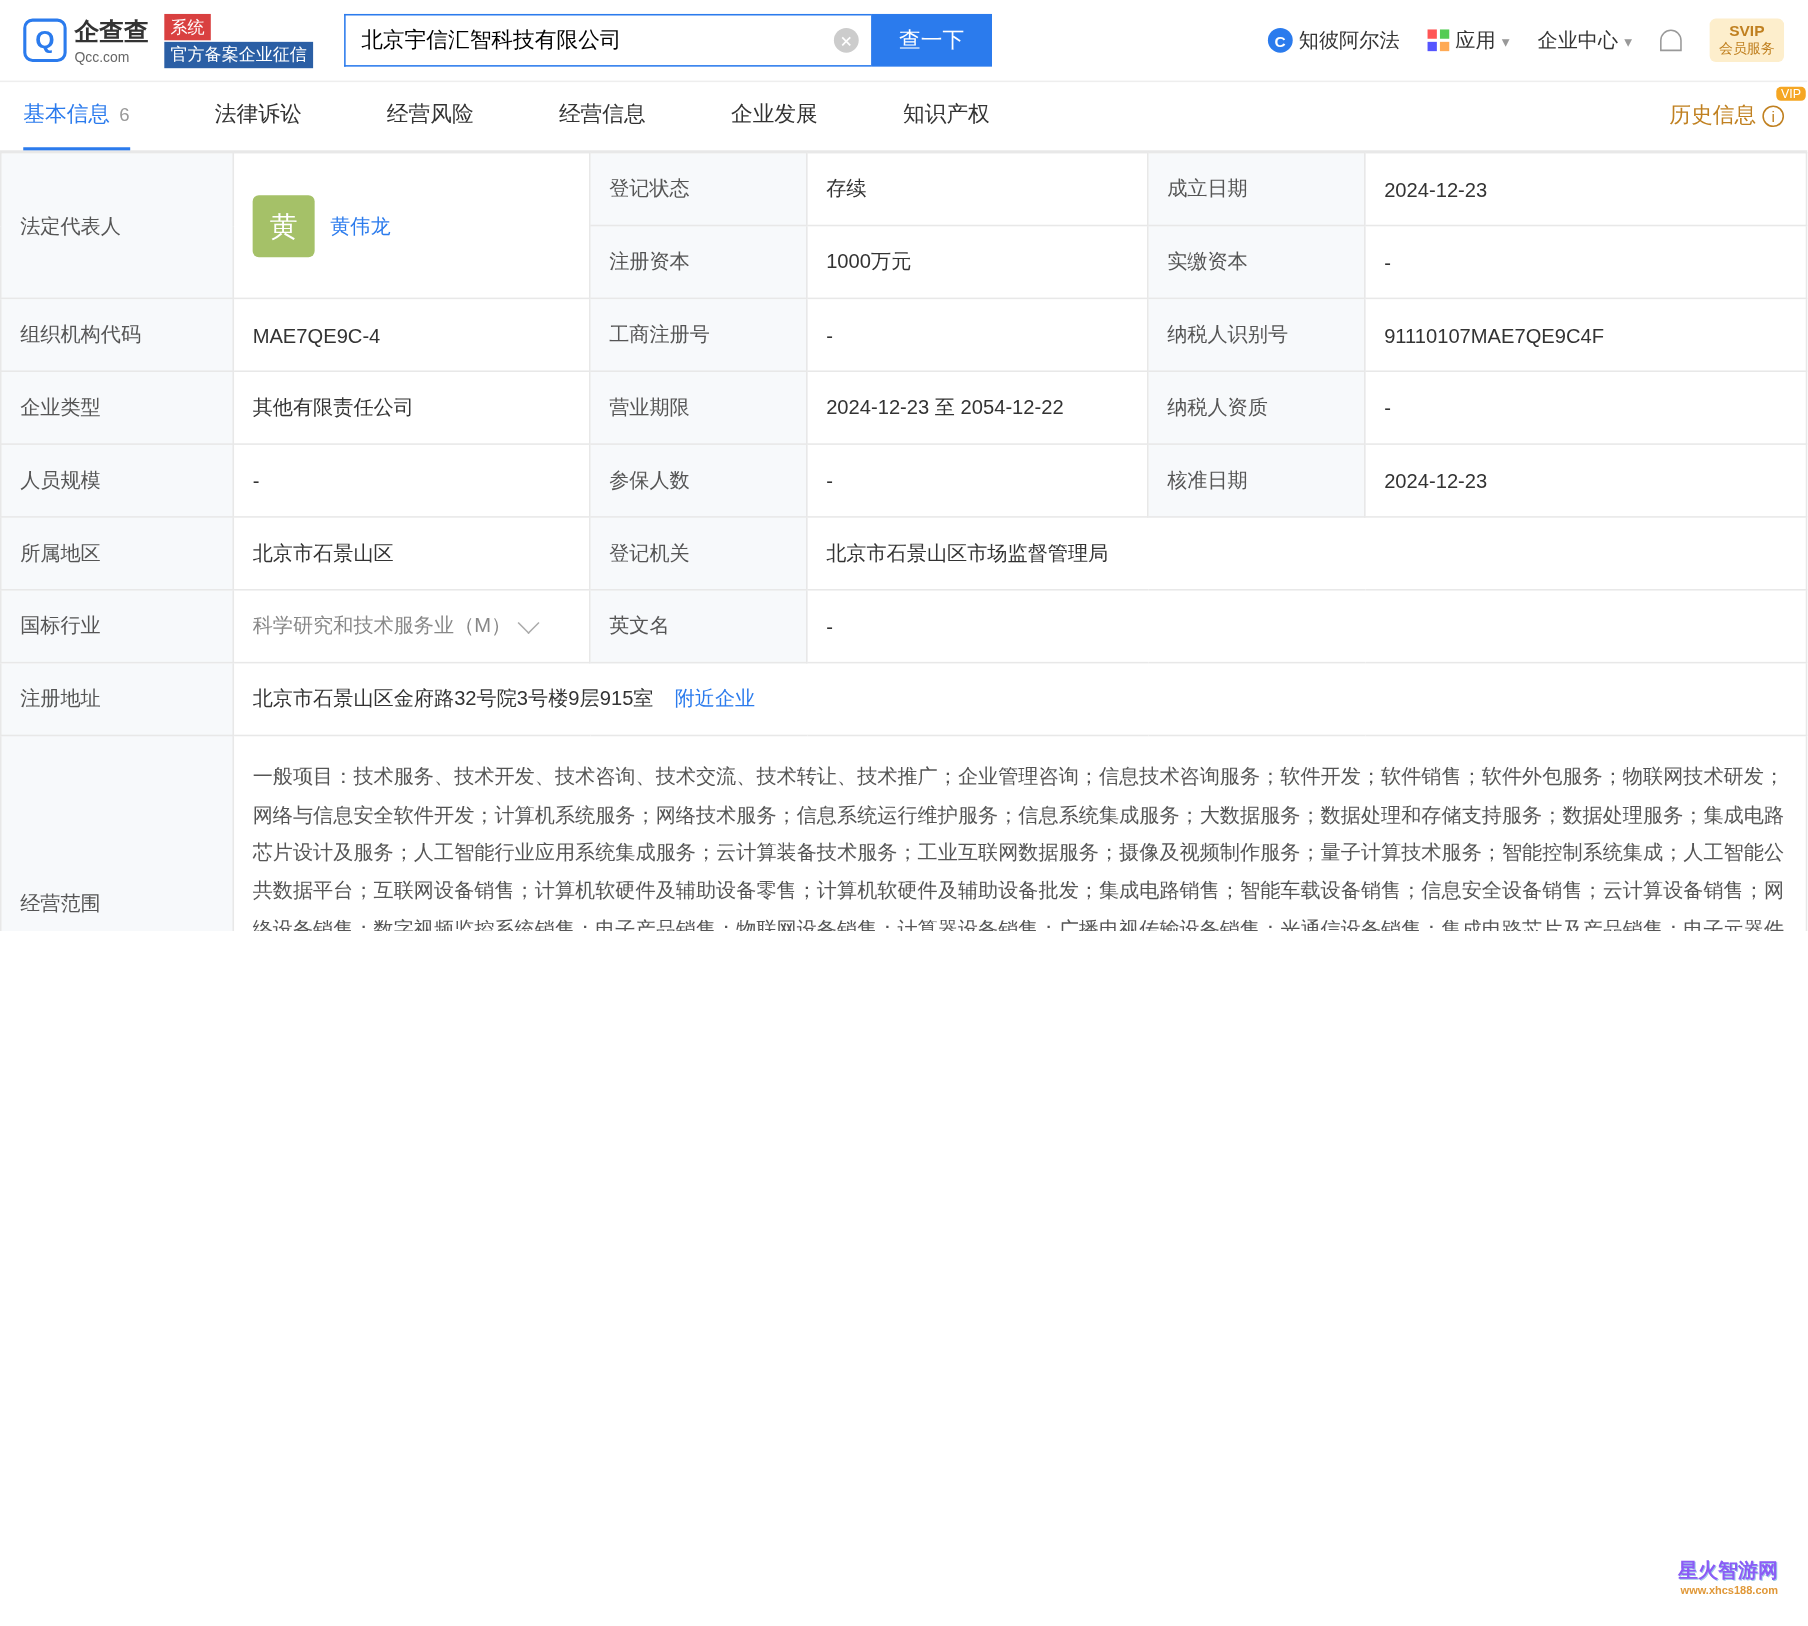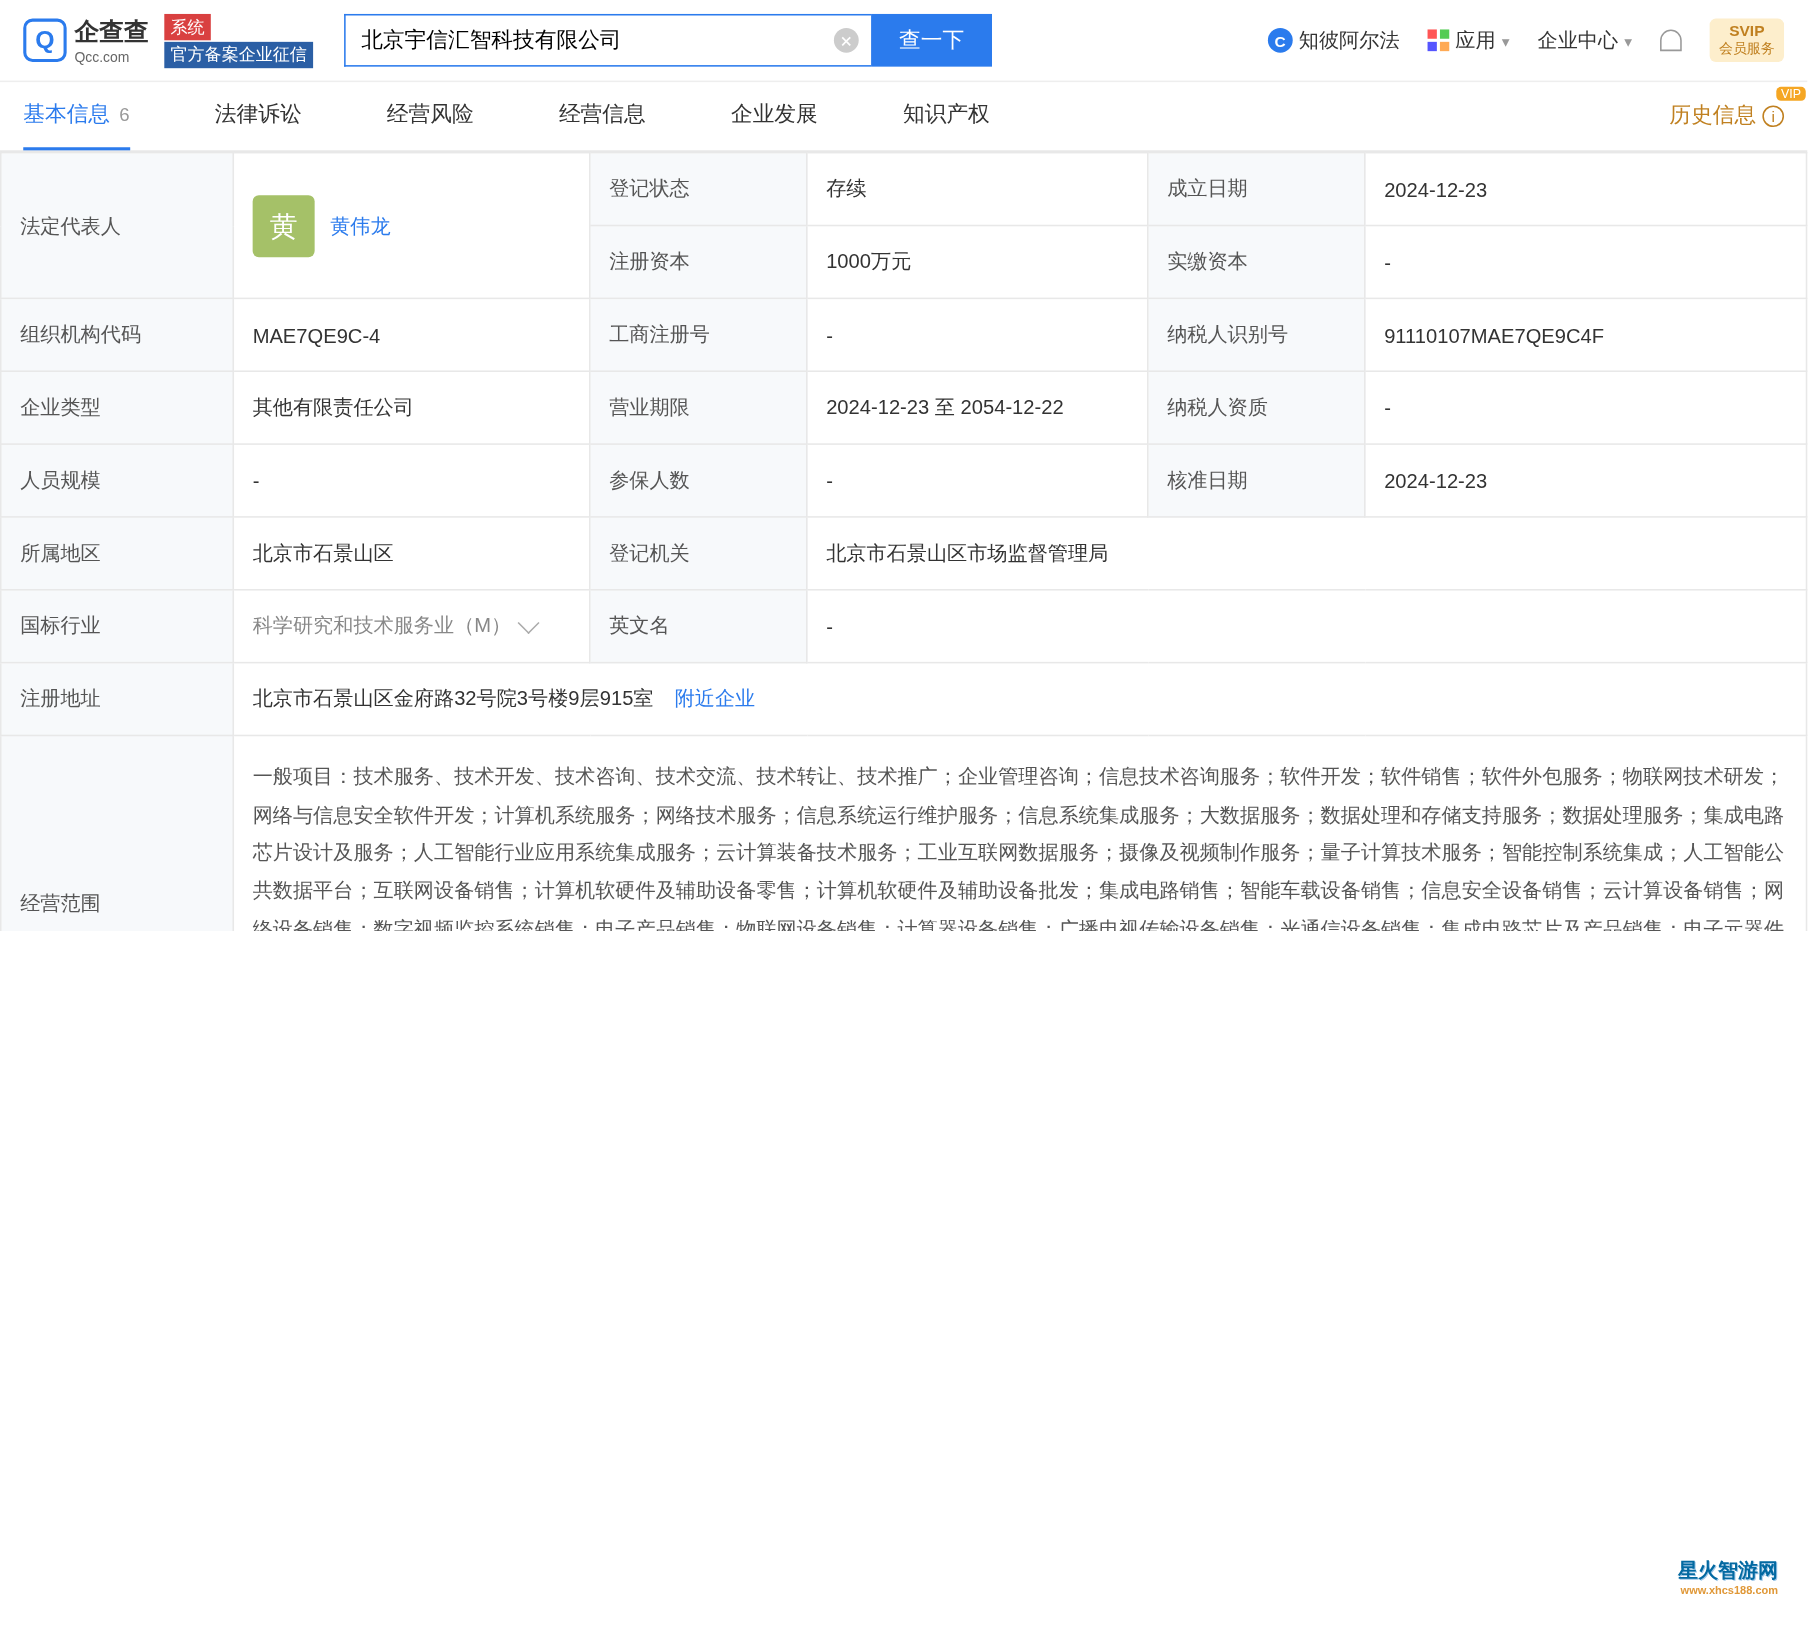--- a/index.html
+++ b/index.html
@@ -85,21 +85,21 @@
 .sh-logo.honglian{background:#4a7bb8;}
 .sh-name-wrap{display:flex;flex-direction:column;gap:4px;align-items:flex-start;}
 .sh-name{color:#2b7bed;cursor:pointer;}
 .sh-tags{display:flex;gap:6px;}
 .tag-major{background:#fde9e0;color:#e07030;font-size:11px;padding:1px 5px;border-radius:2px;}
 .tag-board{background:#e0eefa;color:#2b7bed;font-size:11px;padding:1px 5px;border-radius:2px;}
 .related-link{color:#2b7bed;cursor:pointer;}
 
 
 .watermark { position: fixed; bottom: 30px; right: 30px; text-align: right; pointer-events:none;}
-.wm-main { font-size: 20px; font-weight: bold; color: #0369a1; text-shadow: 1px 1px 0 #a0c8e8; }
+.wm-main { font-size: 20px; font-weight: bold; color: #8b5cf6; text-shadow: 1px 1px 0 #a0c8e8; }
 .wm-sub { font-size: 11px; color: #e09838; font-weight: bold; }
 </style>
 </head>
 <body>
 
 <div class="scale-wrap">
 
 <div class="header">
   <div class="logo-area">
     <div class="logo-icon">Q</div>

